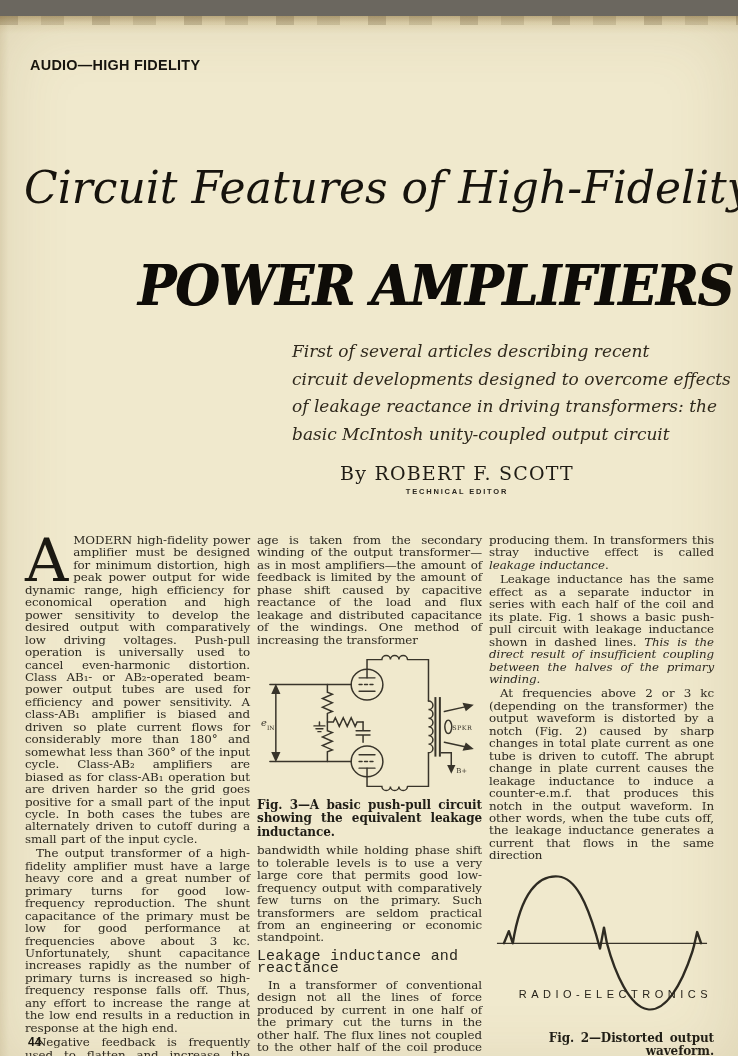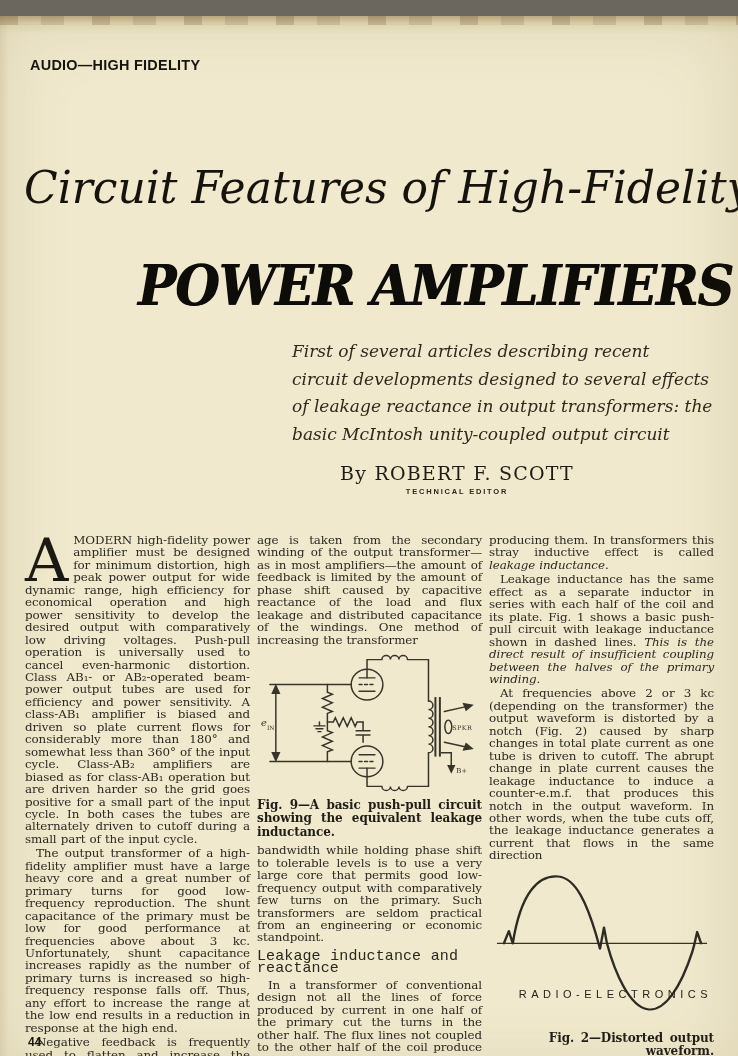--- a/index.html
+++ b/index.html
@@ -45,22 +45,22 @@
 
 <div class="page">
 
   <div class="header-label">AUDIO—HIGH FIDELITY</div>
 
   <div class="title1">Circuit Features of High-Fidelity</div>
   <div class="title2">POWER AMPLIFIERS</div>
 
   <div class="deck">
     <div>First of several articles describing recent</div>
-    <div>circuit developments designed to several effects</div>
-    <div>of leakage reactance in output transformers: the</div>
+    <div>circuit developments designed to overcome effects</div>
+    <div>of leakage reactance in driving transformers: the</div>
     <div>basic McIntosh unity-coupled output circuit</div>
   </div>
 
   <div class="byline">
     <div class="author">By ROBERT F. SCOTT</div>
     <div class="role">TECHNICAL EDITOR</div>
   </div>
 
   <div class="cols">
 
@@ -109,21 +109,21 @@
             <path d="M188,96 L210,101"></path>
             <path d="M216,102.5 l-8.5,1.5 2.5,-6.5 z" fill="#38342a"></path>
             <path d="M185,107 h10 v14"></path>
             <path d="M195,127 l-3,-6.5 h6 z" fill="#38342a"></path>
           </g>
           <text x="3" y="79" font-size="10" font-style="italic" fill="#38342a">e</text>
           <text x="9" y="83" font-size="6" fill="#38342a">IN</text>
           <text x="196" y="83" font-size="6.5" letter-spacing=".4" fill="#38342a">SPKR</text>
           <text x="200" y="128" font-size="7" fill="#38342a">B+</text>
         </svg>
-        <div class="figcap">Fig. 9—A basic push-pull circuit showing the equivalent leakage inductance.</div>
+        <div class="figcap">Fig. 3—A basic push-pull circuit showing the equivalent leakage inductance.</div>
       </div>
 
       <p>bandwidth while holding phase shift to tolerable levels is to use a very large core that permits good low-frequency output with comparatively few turns on the primary. Such transformers are seldom practical from an engineering or economic standpoint.</p>
       <div class="subhead">Leakage inductance and reactance</div>
       <p class="ind">In a transformer of conventional design not all the lines of force produced by current in one half of the primary cut the turns in the other half. The flux lines not coupled to the other half of the coil produce a counter-e.m.f. —like that of self-induction—in the coil</p>
     </div>
 
     <div class="col">
       <p><span>producing them. In transformers this stray inductive effect is called </span><span class="it">leakage inductance</span><span>.</span></p>
       <p class="ind"><span>Leakage inductance has the same effect as a separate inductor in series with each half of the coil and its plate. Fig. 1 shows a basic push-pull circuit with leakage inductance shown in dashed lines. </span><span class="it">This is the direct result of insufficient coupling between the halves of the primary winding.</span></p>

